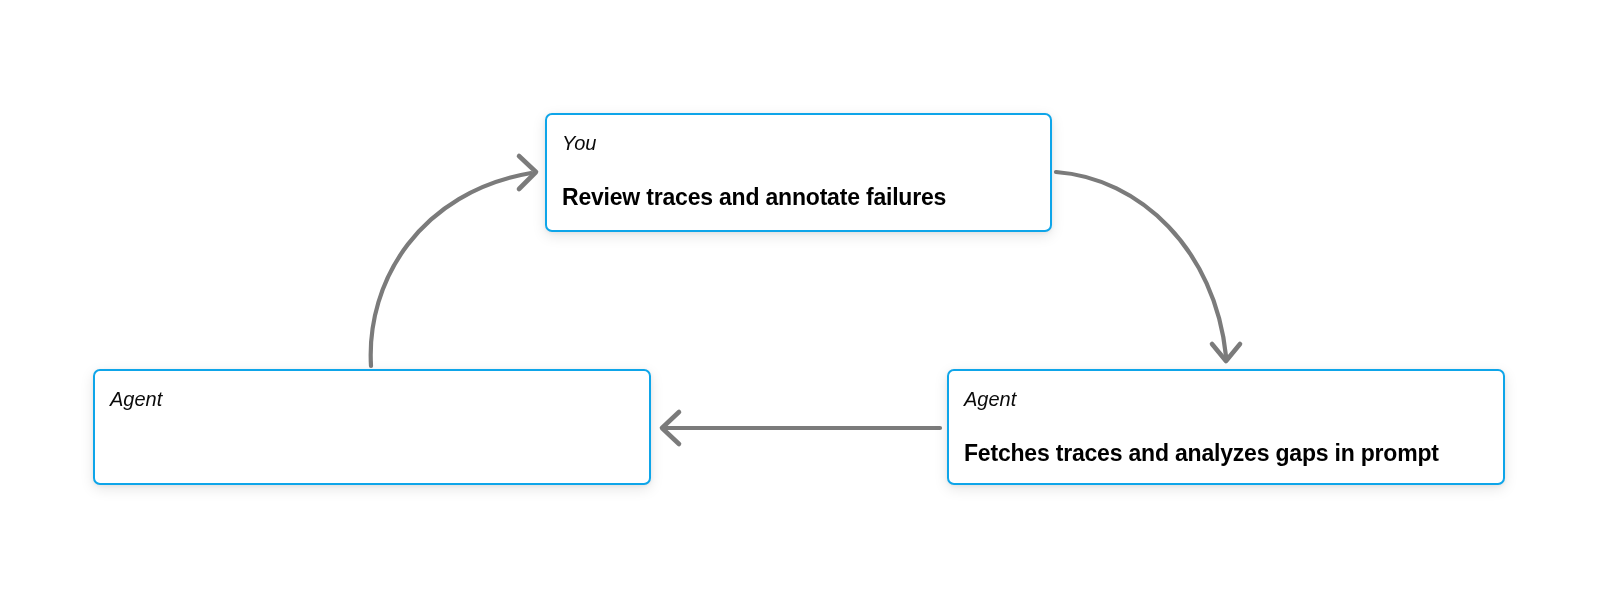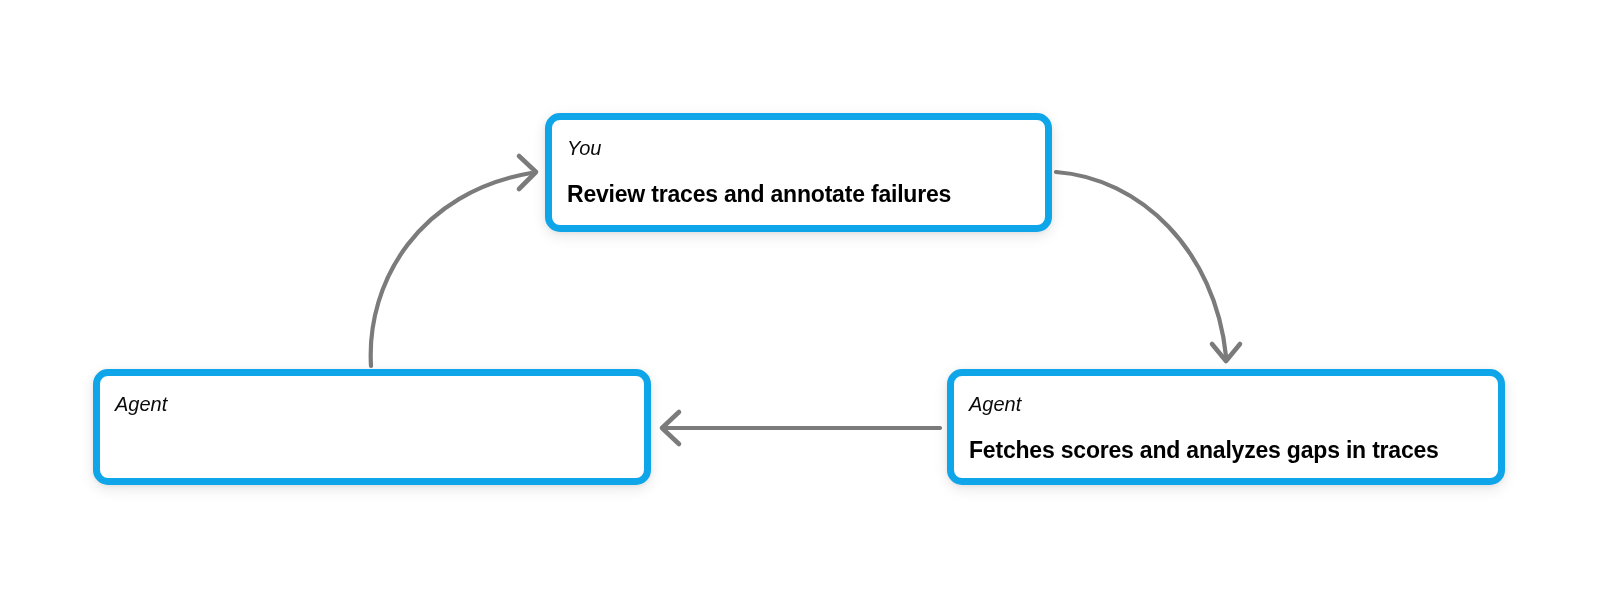--- a/index.html
+++ b/index.html
@@ -17,33 +17,33 @@
   .arrow-layer {
     position: absolute;
     left: 0; top: 0;
     width: 1600px; height: 603px;
     z-index: 1;
   }
   .node {
     position: absolute;
     z-index: 2;
     background: #ffffff;
-    border: 7px solid #0ea5e9;
-    border-radius: 15px;
+    border: 2px solid #0ea5e9;
+    border-radius: 7px;
     box-shadow: 0 4px 14px rgba(0,0,0,0.10), 0 1px 4px rgba(0,0,0,0.06);
     padding: 16px 15px 0 15px;
   }
   .node-role {
     font-size: 20px;
     line-height: 24px;
     font-style: italic;
     color: #0a0a0a;
   }
   .node-title {
-    margin-top: 20px;
+    margin-top: 28px;
     font-size: 23px;
     line-height: 28px;
     font-weight: 700;
     color: #000000;
     letter-spacing: -0.2px;
   }
   #node-you    { left: 545px; top: 113px; width: 507px; height: 119px; }
   #node-update { left:  93px; top: 369px; width: 558px; height: 116px; }
   #node-fetch  { left: 947px; top: 369px; width: 558px; height: 116px; }
 </style>
@@ -69,16 +69,16 @@
     <div class="node-role">You</div>
     <div class="node-title">Review traces and annotate failures</div>
   </div>
 
   <div class="node" id="node-update">
     <div class="node-role">Agent</div>
   </div>
 
   <div class="node" id="node-fetch">
     <div class="node-role">Agent</div>
-    <div class="node-title">Fetches scores and analyzes gaps in traces</div>
+    <div class="node-title">Fetches traces and analyzes gaps in prompt</div>
   </div>
 
 </div>
 
 </body></html>

